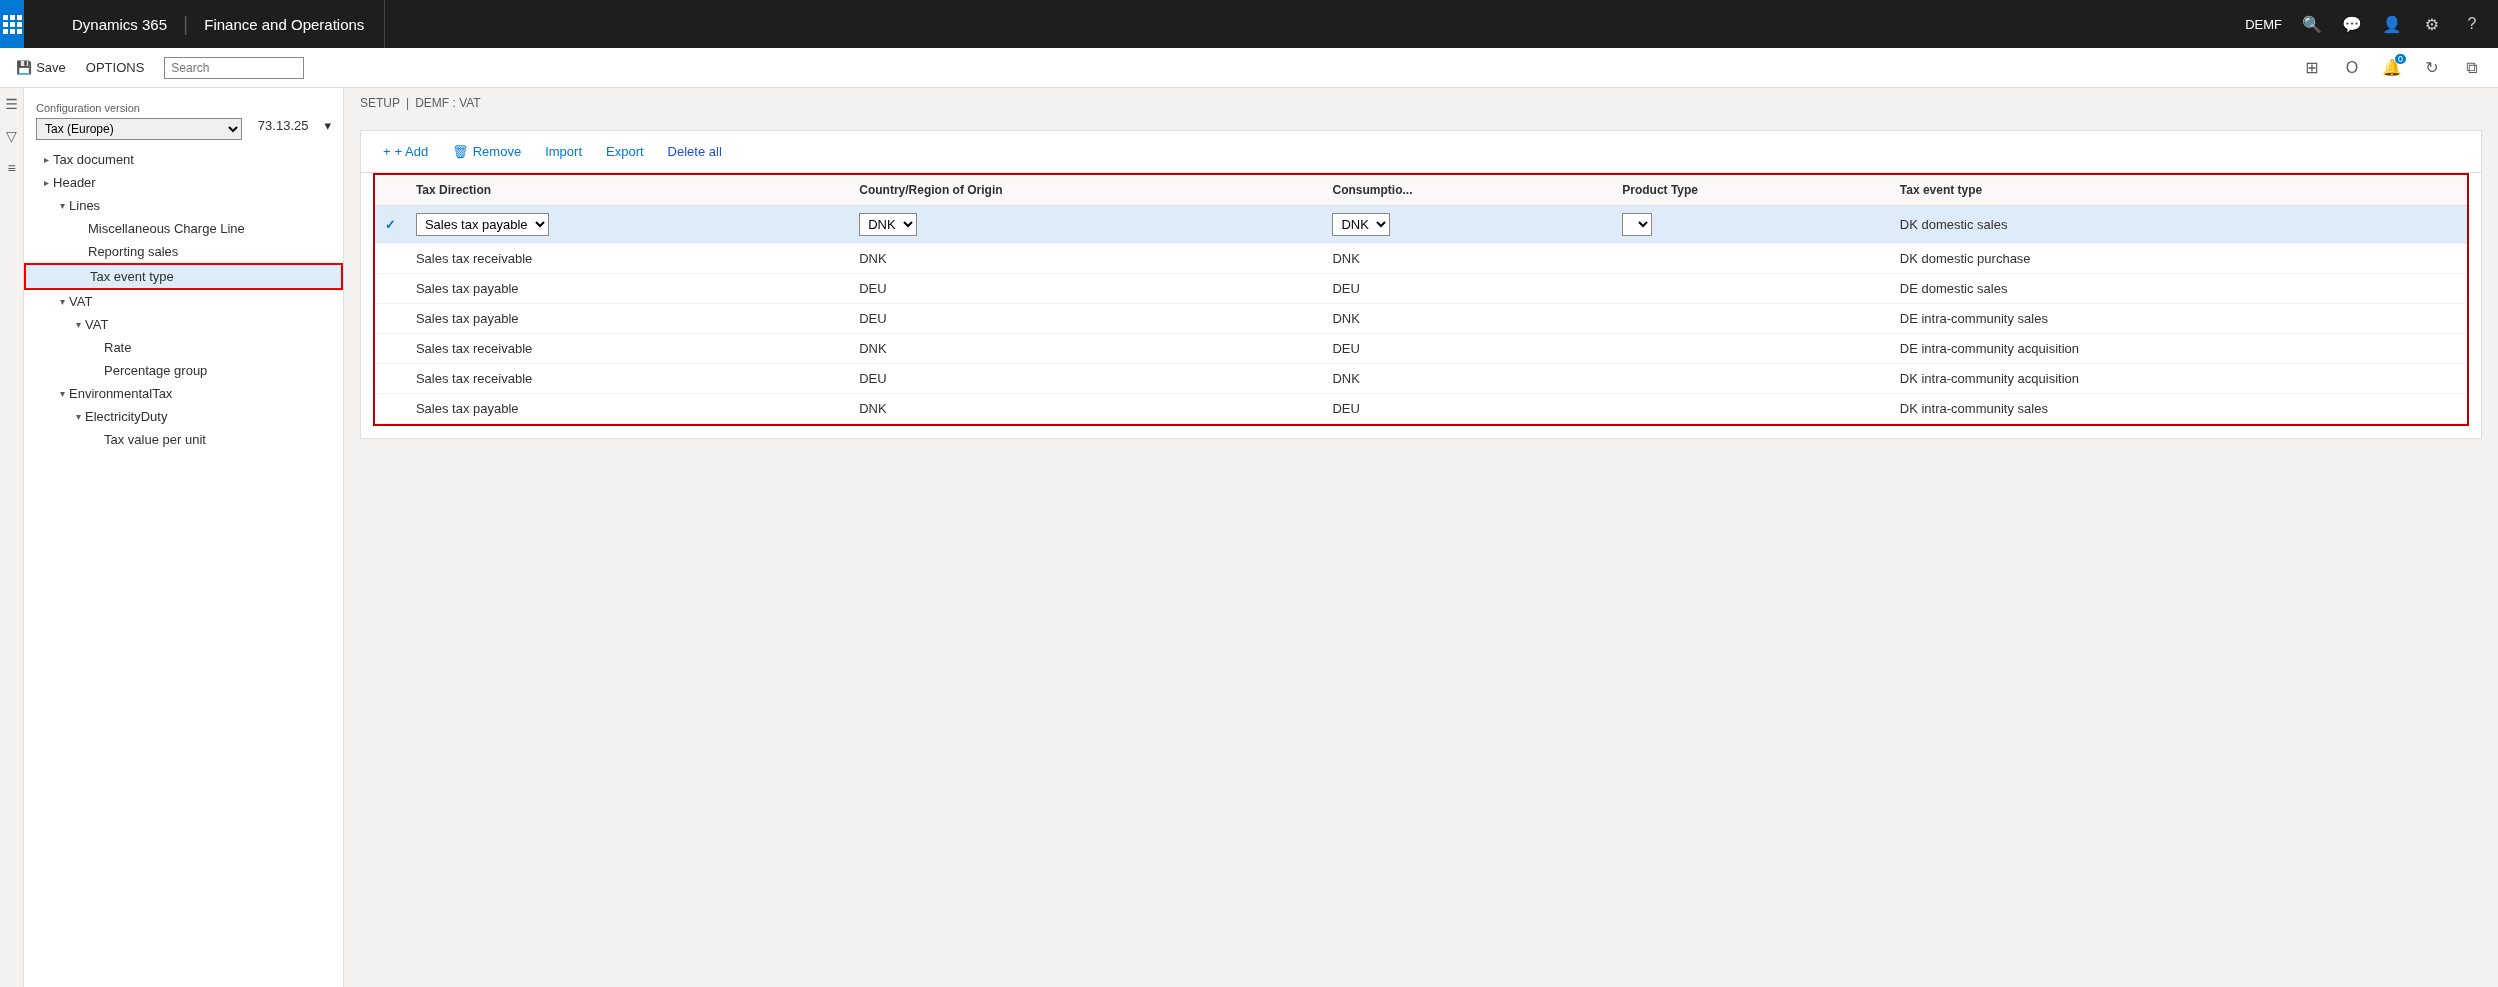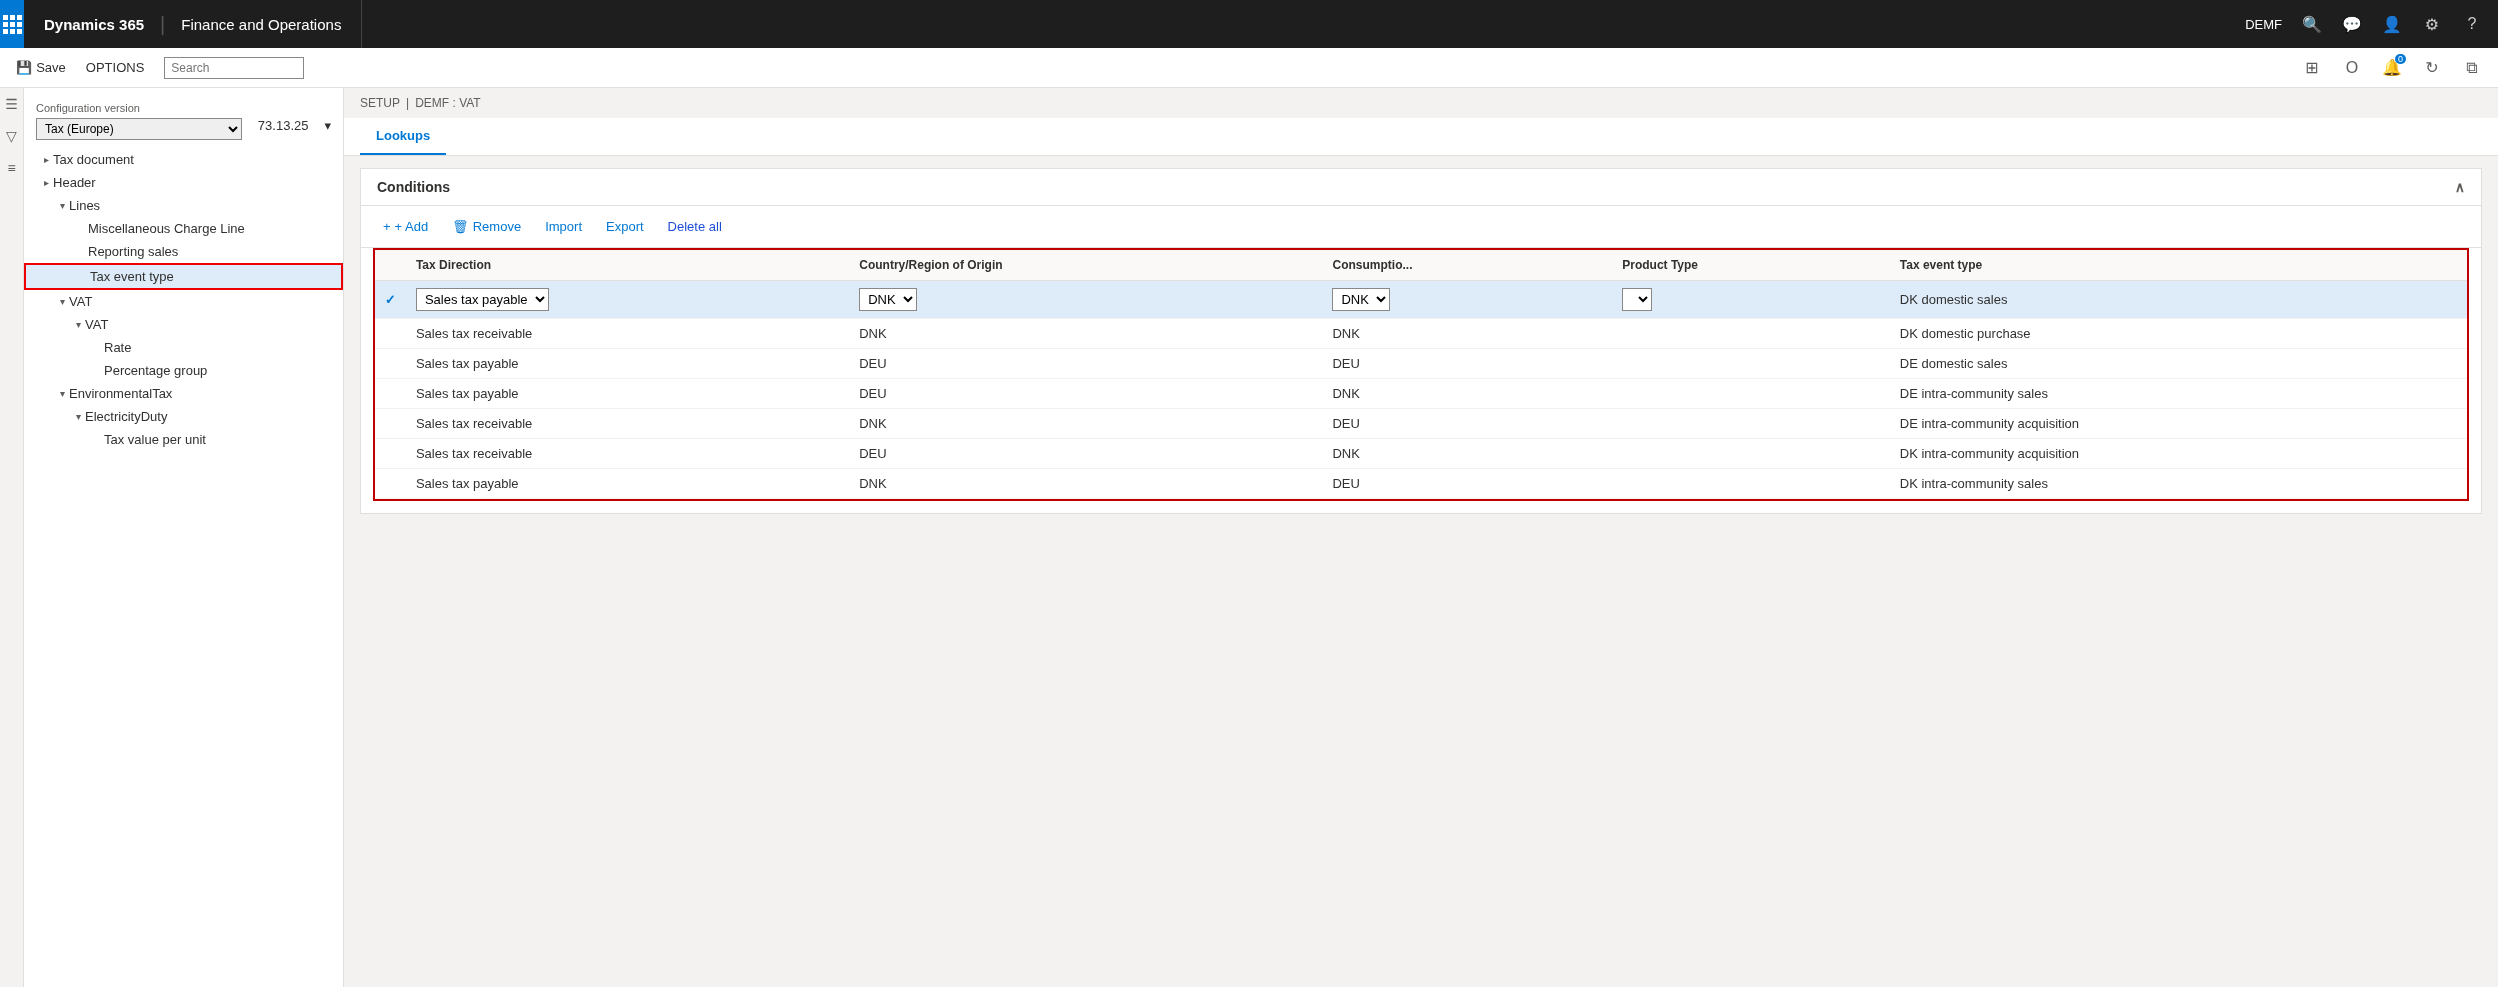--- a/index.html
+++ b/index.html
@@ -25,21 +25,21 @@
     }
     .grid-icon { display: grid; grid-template-columns: repeat(3,5px); gap: 2px; }
     .grid-dot { width: 5px; height: 5px; background: white; }
     .top-nav-brand {
       display: flex;
       align-items: center;
       border-right: 1px solid #444;
       padding: 0 20px;
       height: 100%;
     }
-    .brand-d365 { font-size: 15px; font-weight: 700; color: #ffffff; margin-right: 16px; }
+    .brand-d365 { font-size: 15px; font-weight: 400; color: #ffffff; margin-right: 16px; margin-left: 28px; }
     .brand-sep { color: #555; margin-right: 16px; font-size: 20px; font-weight: 100; }
     .brand-fo { font-size: 15px; font-weight: 400; color: #ffffff; }
     .top-nav-spacer { flex: 1; }
     .top-nav-right { display: flex; align-items: center; gap: 4px; padding-right: 8px; }
     .top-nav-right span { color: #ffffff; font-size: 13px; padding: 0 8px; }
     .nav-icon-btn {
       width: 36px; height: 36px;
       display: flex; align-items: center; justify-content: center;
       color: #cccccc; cursor: pointer; font-size: 16px;
       border-radius: 2px;
@@ -385,29 +385,22 @@
   </div>
 
   <div class="content-area">
 
     <div class="breadcrumb-bar">
       <span>SETUP</span>
       <span>|</span>
       <span>DEMF : VAT</span>
     </div>
 
-    <div class="tabs-bar">
-      <div class="tab active">Lookups</div>
-    </div>
 
     <div class="conditions-section">
-      <div class="conditions-header">
-        <span>Conditions</span>
-        <span class="collapse-btn">∧</span>
-      </div>
 
       <div class="action-bar">
         <button class="action-btn">
           <span>+</span>
           <span>+ Add</span>
         </button>
         <button class="action-btn">
           <span>🗑</span>
           <span>Remove</span>
         </button>

